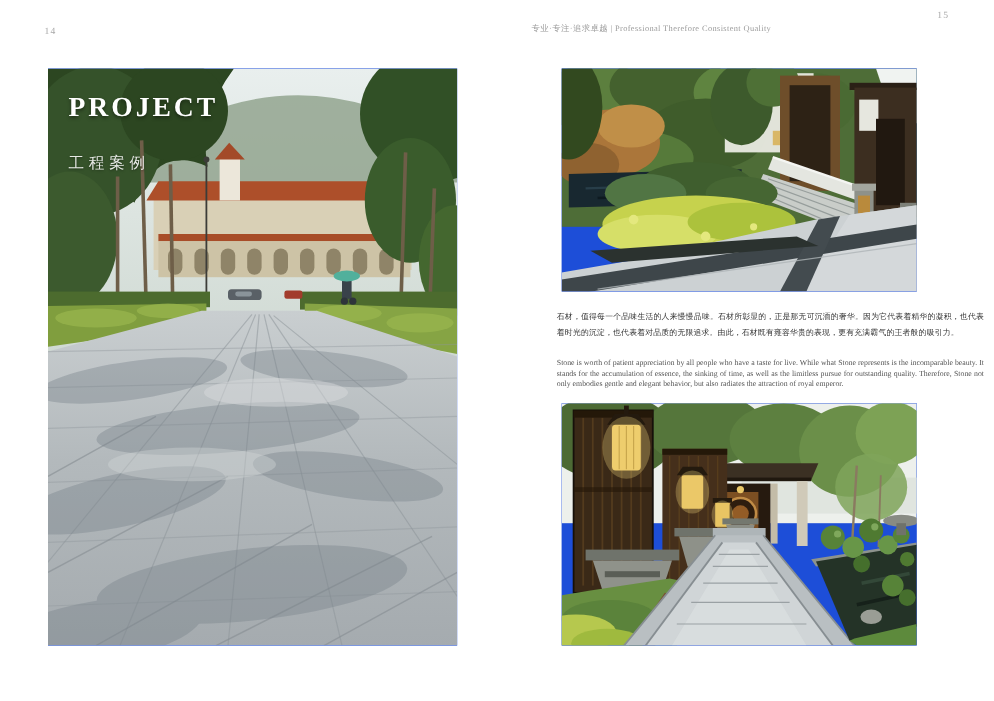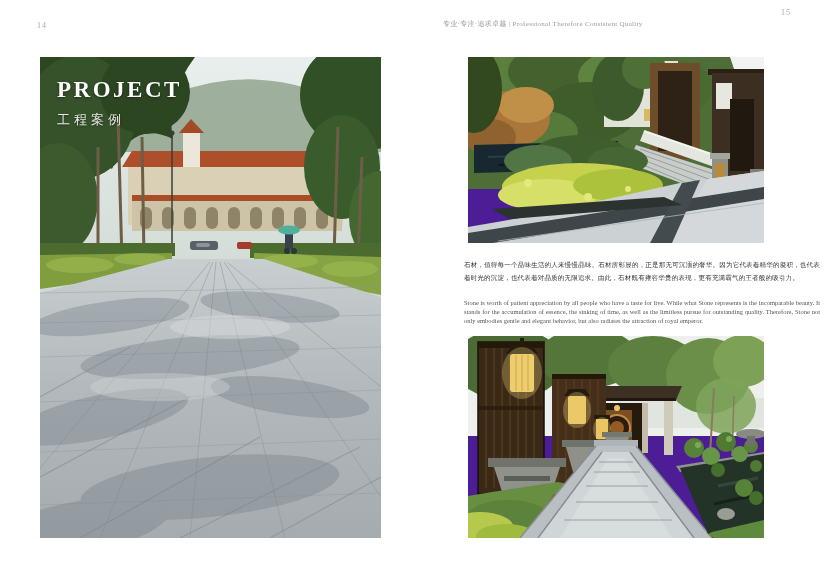--- a/index.html
+++ b/index.html
@@ -6,32 +6,32 @@
   body{
     width:828px;height:584px;background:#ffffff;
     font-family:"Liberation Serif", serif;
     position:relative;overflow:hidden;
   }
   .spread{position:absolute;left:0;top:0;width:828px;height:584px;background:#ffffff;}
   .pagenum{position:absolute;font-size:8px;color:#a8a8a8;letter-spacing:1px;}
   .pn-left{left:37px;top:21px;}
   .pn-right{left:781px;top:8px;}
   .motto{position:absolute;left:443px;top:19px;font-size:7px;color:#9b9b9b;letter-spacing:0.3px;white-space:nowrap;}
-  .photo{position:absolute;overflow:hidden;background:#4c1d95;}
+  .photo{position:absolute;overflow:hidden;background:#1d4ed8;}
   .photo svg{display:block;width:100%;height:100%;}
   .photo-left{left:40px;top:57px;width:341px;height:481px;}
   .photo-top-right{left:468px;top:57px;width:296px;height:186px;}
   .photo-bottom-right{left:468px;top:336px;width:296px;height:202px;}
   .title-overlay{position:absolute;left:17px;top:20px;color:#ffffff;}
   .title-line{
     font-family:"Liberation Serif",serif;font-weight:700;font-size:23px;line-height:26px;
     letter-spacing:2.5px;text-shadow:0 1px 3px rgba(0,0,0,0.45);
   }
   .subtitle{
-    margin-top:8px;font-size:13px;letter-spacing:4px;color:rgba(255,255,255,0.88);
+    margin-top:24px;font-size:13px;letter-spacing:4px;color:rgba(255,255,255,0.88);
     text-shadow:0 1px 2px rgba(0,0,0,0.4);
   }
   .para-cn{
     position:absolute;left:464px;top:258px;width:356px;margin:0;
     font-size:6.5px;line-height:13px;color:#333333;text-align:justify;letter-spacing:0.2px;
   }
   .para-en{
     position:absolute;left:464px;top:298px;width:356px;margin:0;
     font-size:6.5px;line-height:9px;color:#555555;text-align:justify;
   }

